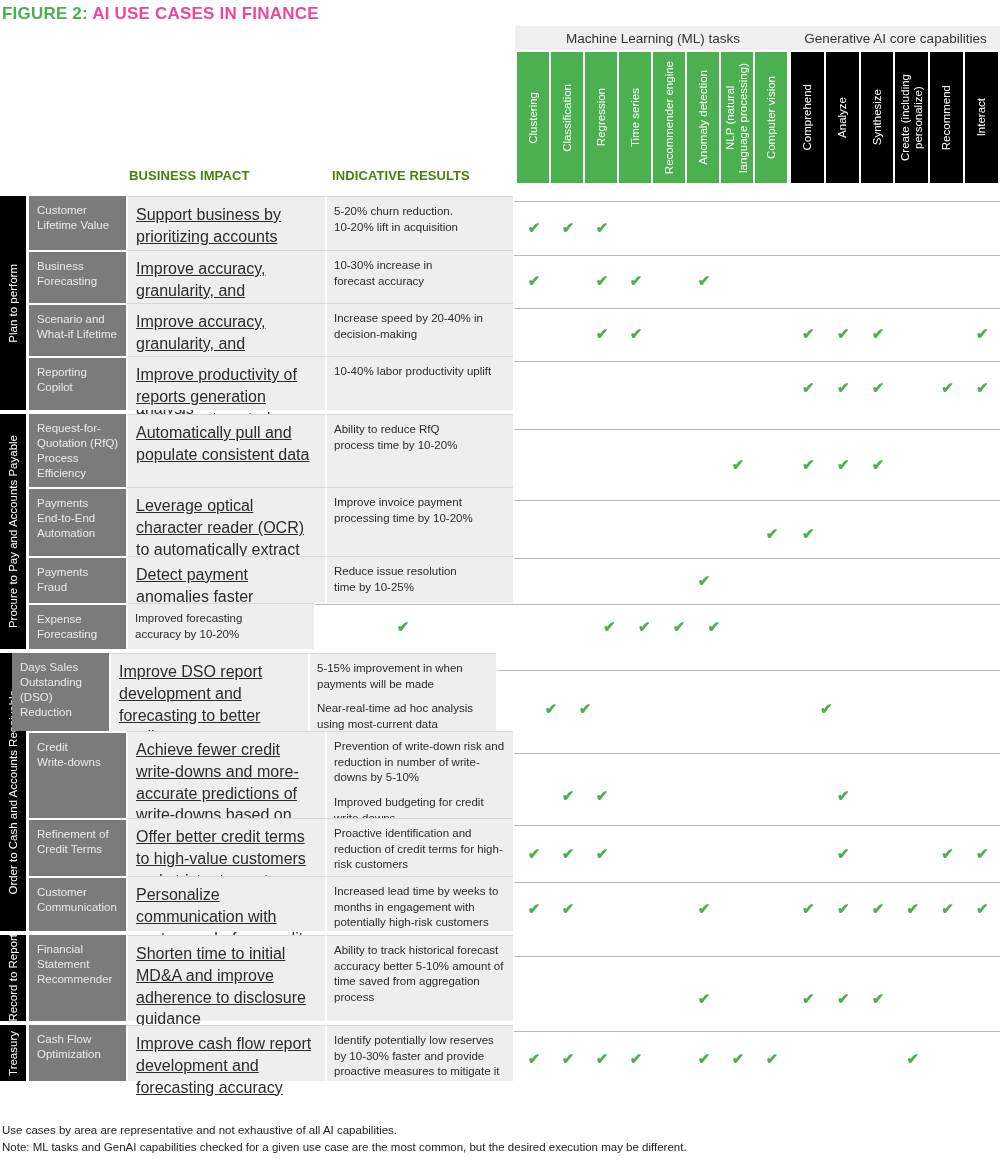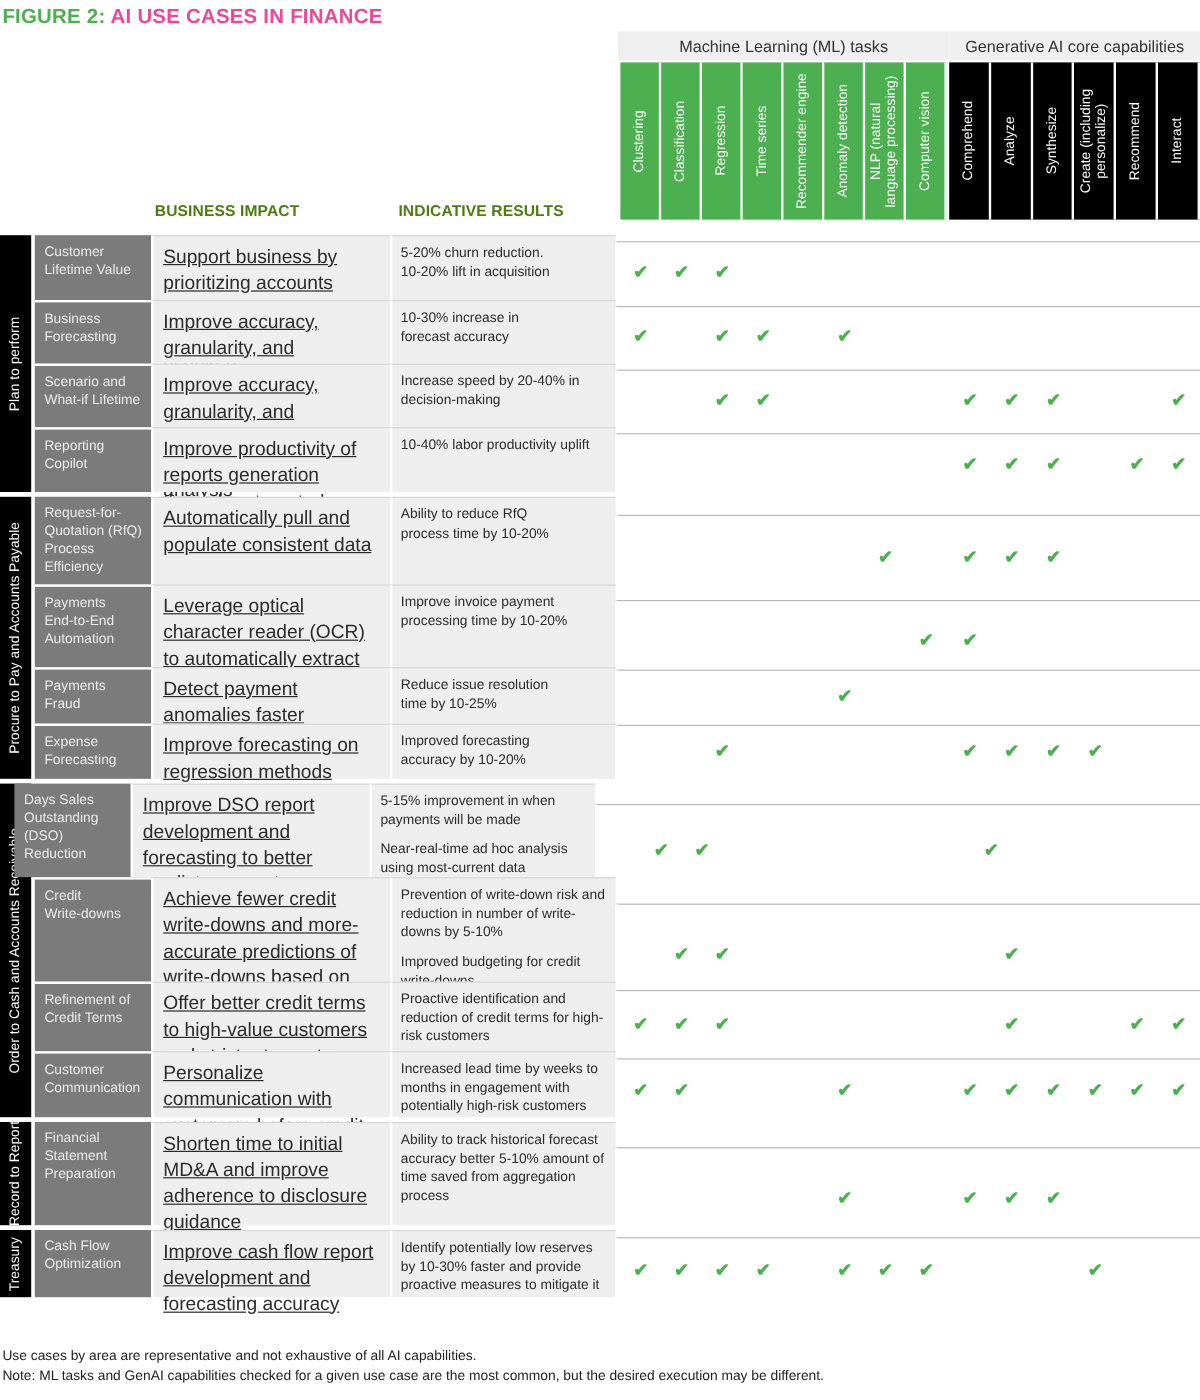--- a/index.html
+++ b/index.html
@@ -341,21 +341,20 @@
             <p style="white-space: pre-line;">Reduce issue resolution
 time by 10-25%</p>
           </div>
           <div class="checks" style="top: 1.5px;">
             <div class="chk" style="left: 189px; top: 14.5px;">✔</div>
           </div>
         </div>
         <div class="row" style="height: 46px;">
           <div class="usecase" style="white-space: pre-line;">Expense
 Forecasting</div>
-          <div class="impact">Improve forecasting on regression methods</div>
           <div class="results">
             <p style="white-space: pre-line;">Improved forecasting
 accuracy by 10-20%</p>
           </div>
           <div class="checks" style="top: 1px;">
             <div class="chk" style="left: 87px; top: 14px;">✔</div>
             <div class="chk" style="left: 293.4px; top: 14px;">✔</div>
             <div class="chk" style="left: 328.2px; top: 14px;">✔</div>
             <div class="chk" style="left: 363px; top: 14px;">✔</div>
             <div class="chk" style="left: 397.8px; top: 14px;">✔</div>
@@ -433,21 +432,21 @@
           </div>
         </div>
       </div>
       <div class="grp">
         <div class="grp-label" style="height: 86px;">
           <span>Record to Report</span>
         </div>
         <div class="row" style="height: 86px;">
           <div class="usecase" style="white-space: pre-line;">Financial
 Statement
-Preparation</div>
+Recommender</div>
           <div class="impact">Shorten time to initial MD&amp;A and  improve adherence to disclosure guidance</div>
           <div class="results">
             <p style="white-space: pre-line;">Ability to track historical forecast accuracy better 5-10% amount of time saved from aggregation process</p>
           </div>
           <div class="checks" style="top: 21px;">
             <div class="chk" style="left: 189px; top: 34px;">✔</div>
             <div class="chk" style="left: 293.4px; top: 34px;">✔</div>
             <div class="chk" style="left: 328.2px; top: 34px;">✔</div>
             <div class="chk" style="left: 363px; top: 34px;">✔</div>
           </div>

